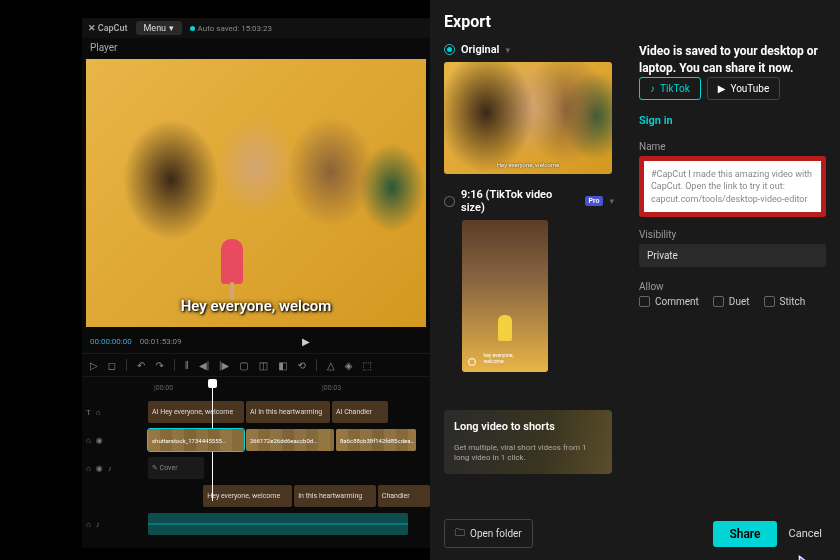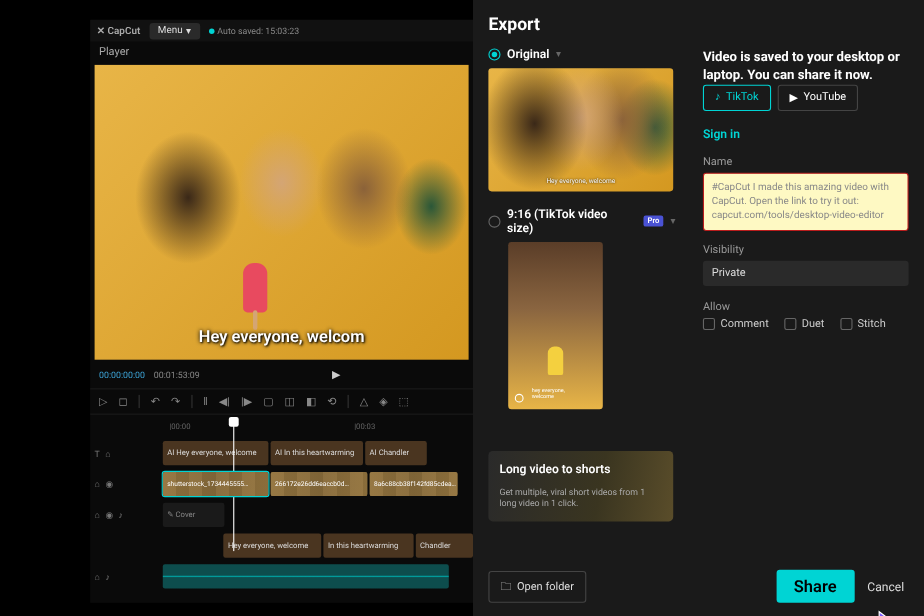--- a/index.html
+++ b/index.html
@@ -55,29 +55,29 @@
 .thumb-916 .mini-play{position:absolute;bottom:6px;left:6px;width:8px;height:8px;border:1px solid #fff;border-radius:50%}
 .promo{margin-top:38px;width:168px;background:linear-gradient(100deg,#2a2a2a 0%,#3a3520 60%,#5a4d2a 100%);padding:10px;border-radius:4px;position:relative}
 .promo-title{font-size:11px;font-weight:600;color:#fff;margin-bottom:10px}
 .promo-sub{font-size:8px;color:#aaa;line-height:1.3}
 .saved-msg{font-size:12px;font-weight:700;color:#fff;line-height:1.4;}
 .share-btns{display:flex;gap:6px;margin-bottom:14px}
 .share-btn{border:1px solid #444;background:#1a1a1a;color:#fff;padding:5px 10px;border-radius:3px;font-size:10px;display:flex;align-items:center;gap:5px;cursor:pointer}
 .share-btn.active{border-color:#00d4d4;color:#00d4d4}
 .field-label{font-size:10px;color:#999;margin-bottom:4px}
 .signin{color:#00d4d4;font-size:11px;font-weight:600;margin-bottom:14px;cursor:pointer}
-.name-box{background:#fef9c3;border:1px solid #b91c1c;padding:7px;font-size:9px;color:#888;line-height:1.4;border-radius:3px;margin-bottom:12px;min-height:44px}
+.name-box{background:#ffffff;border:5px solid #b91c1c;padding:7px;font-size:9px;color:#888;line-height:1.4;border-radius:3px;margin-bottom:12px;min-height:44px}
 .vis-select{background:#2a2a2a;padding:6px 8px;border-radius:3px;font-size:10px;color:#ddd;margin-bottom:14px}
 .allow-row{display:flex;gap:14px}
 .check-item{display:flex;align-items:flex-start;gap:5px;font-size:10px;color:#ccc}
 .checkbox{width:11px;height:11px;border:1px solid #666;border-radius:2px;background:#1a1a1a}
 .footer{position:absolute;bottom:12px;left:14px;right:14px;display:flex;align-items:center;justify-content:space-between}
 .open-folder{border:1px solid #444;padding:5px 10px;border-radius:3px;font-size:10px;color:#ddd;display:flex;align-items:center;gap:5px;cursor:pointer}
 .footer-right{display:flex;gap:8px;align-items:center}
-.btn-share{background:#00d4d4;color:#000;padding:6px 16px;border-radius:3px;font-size:15px;font-weight:600;cursor:pointer}
+.btn-share{background:#00d4d4;color:#000;padding:6px 16px;border-radius:3px;font-size:12px;font-weight:600;cursor:pointer}
 .btn-cancel{color:#ddd;font-size:11px;cursor:pointer;padding:6px 4px}
 .cursor-arrow{position:absolute;bottom:6px;right:44px;width:0;height:0}
 .cursor-arrow svg{width:26px;height:26px}
 </style>
 </head>
 <body>
 
 <div class="editor">
   <div class="topbar">
     <span class="logo">✕ CapCut</span>

